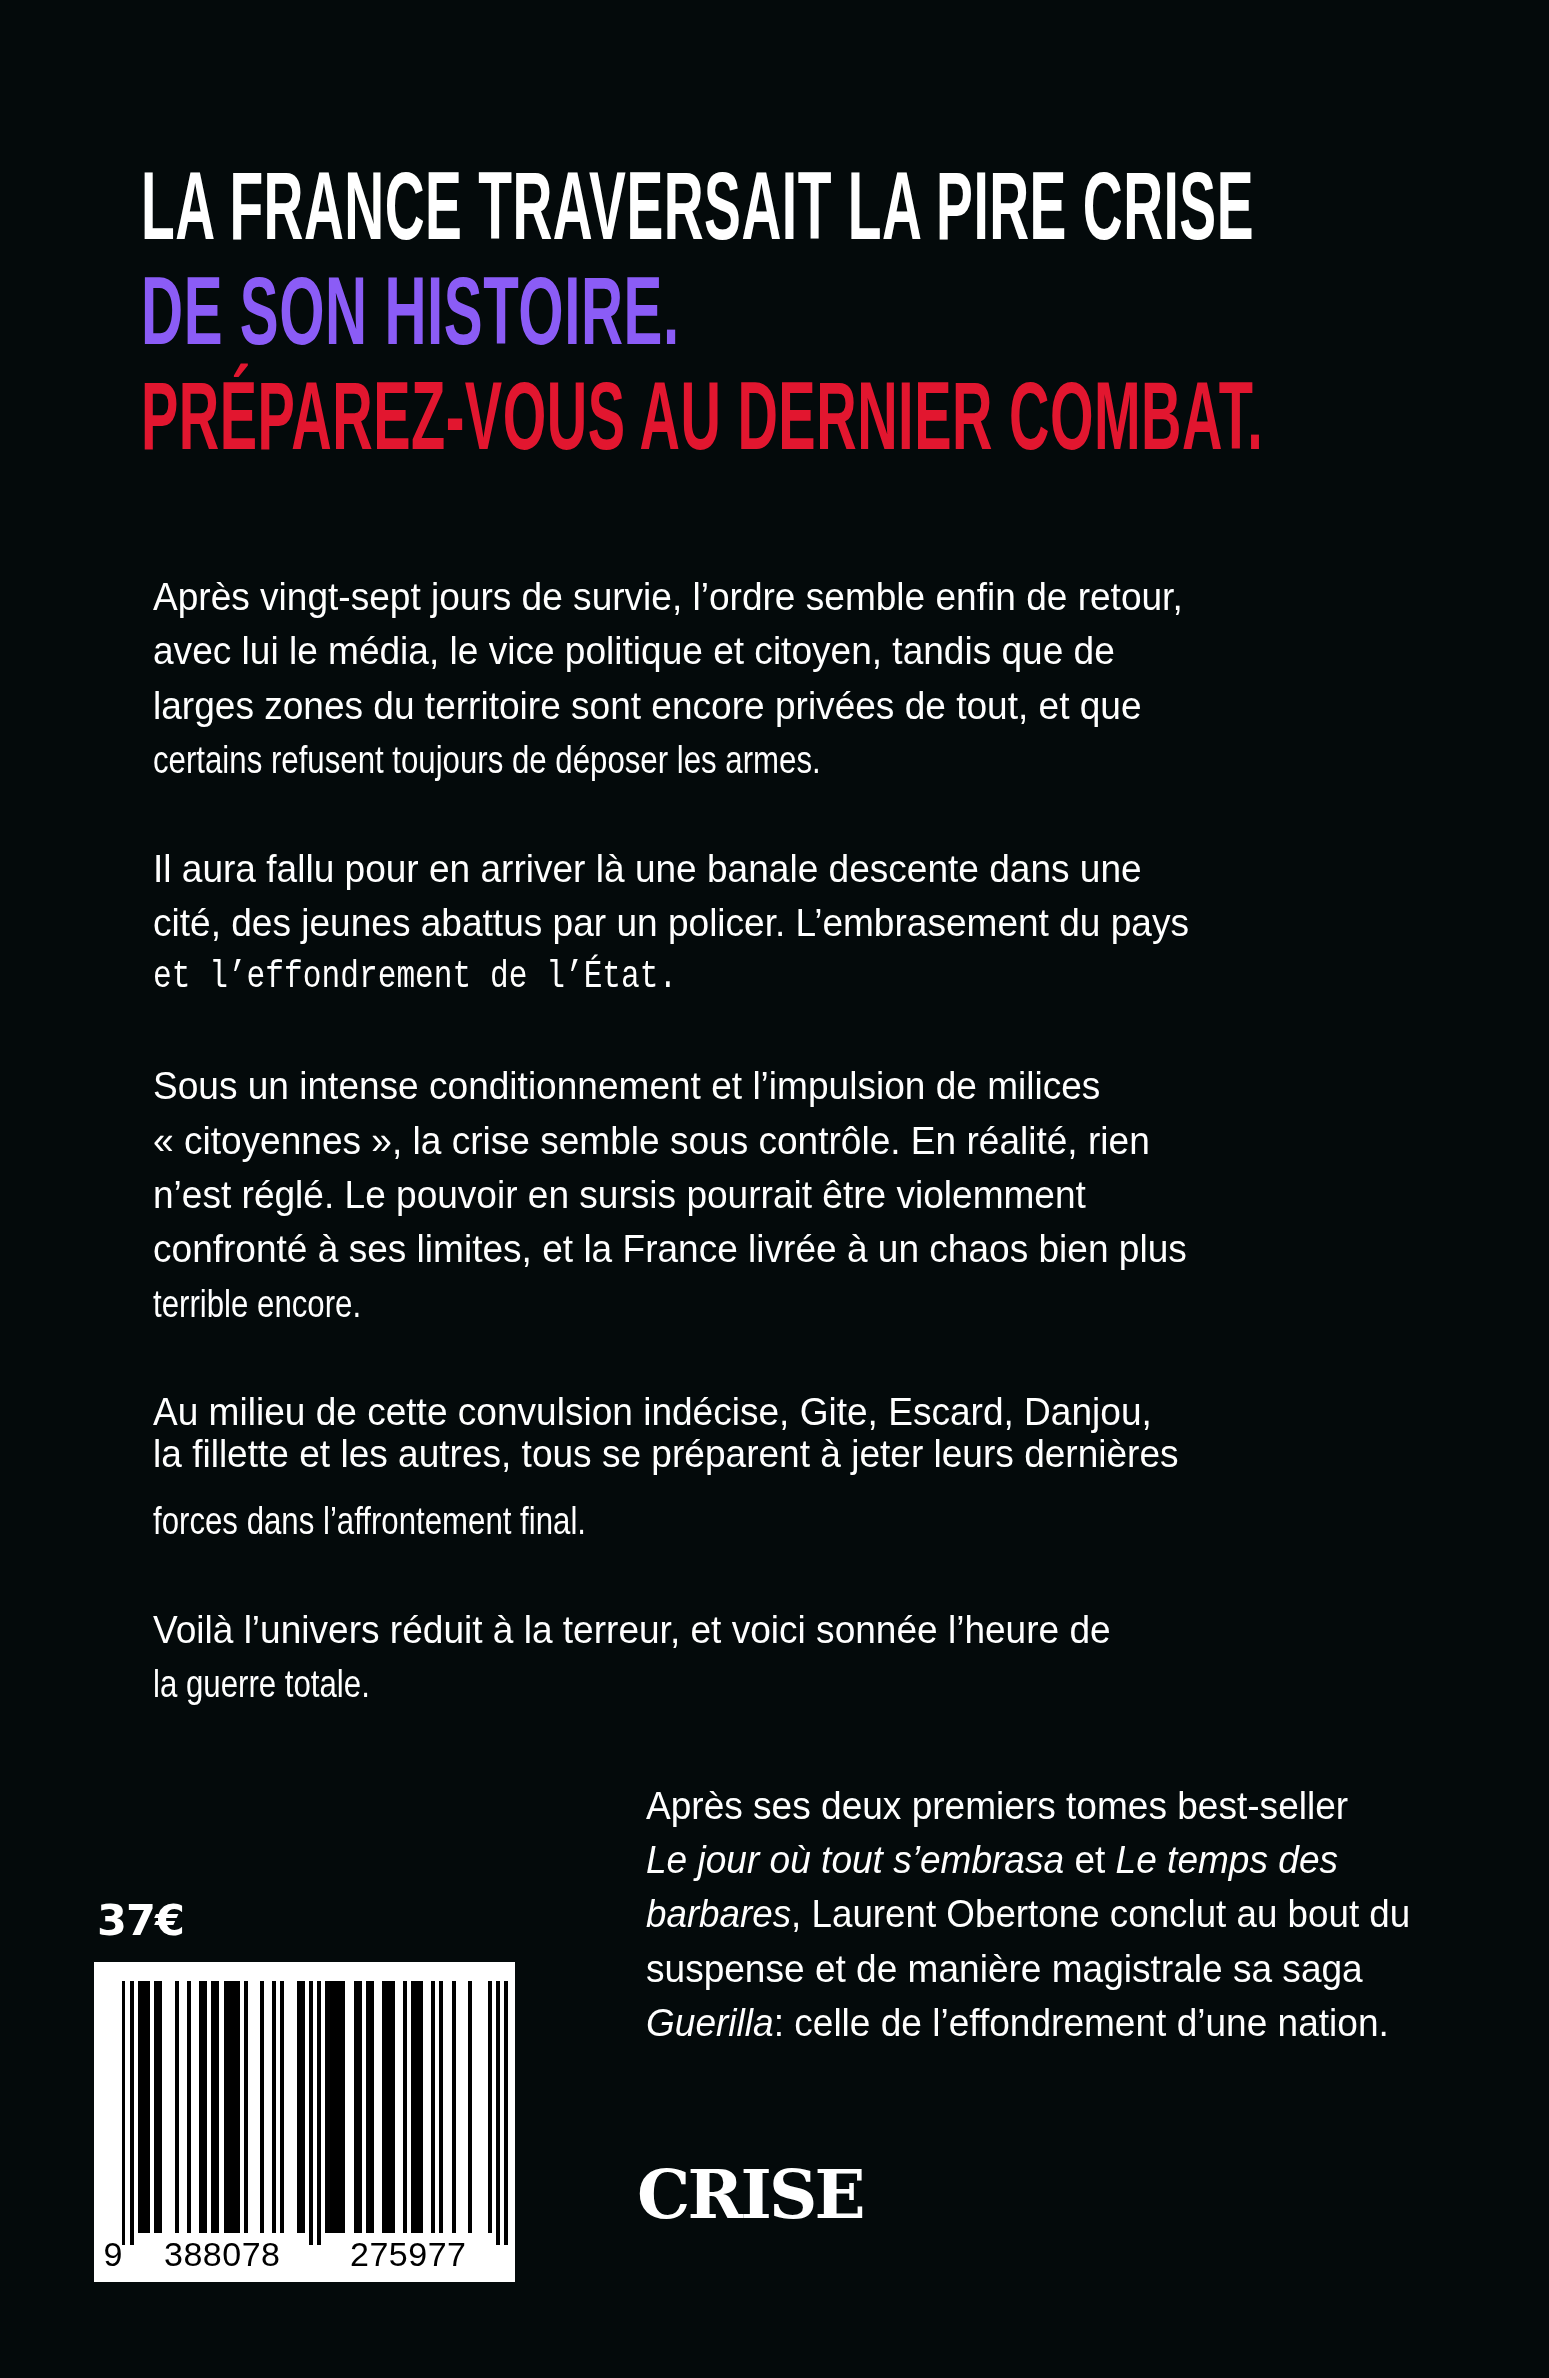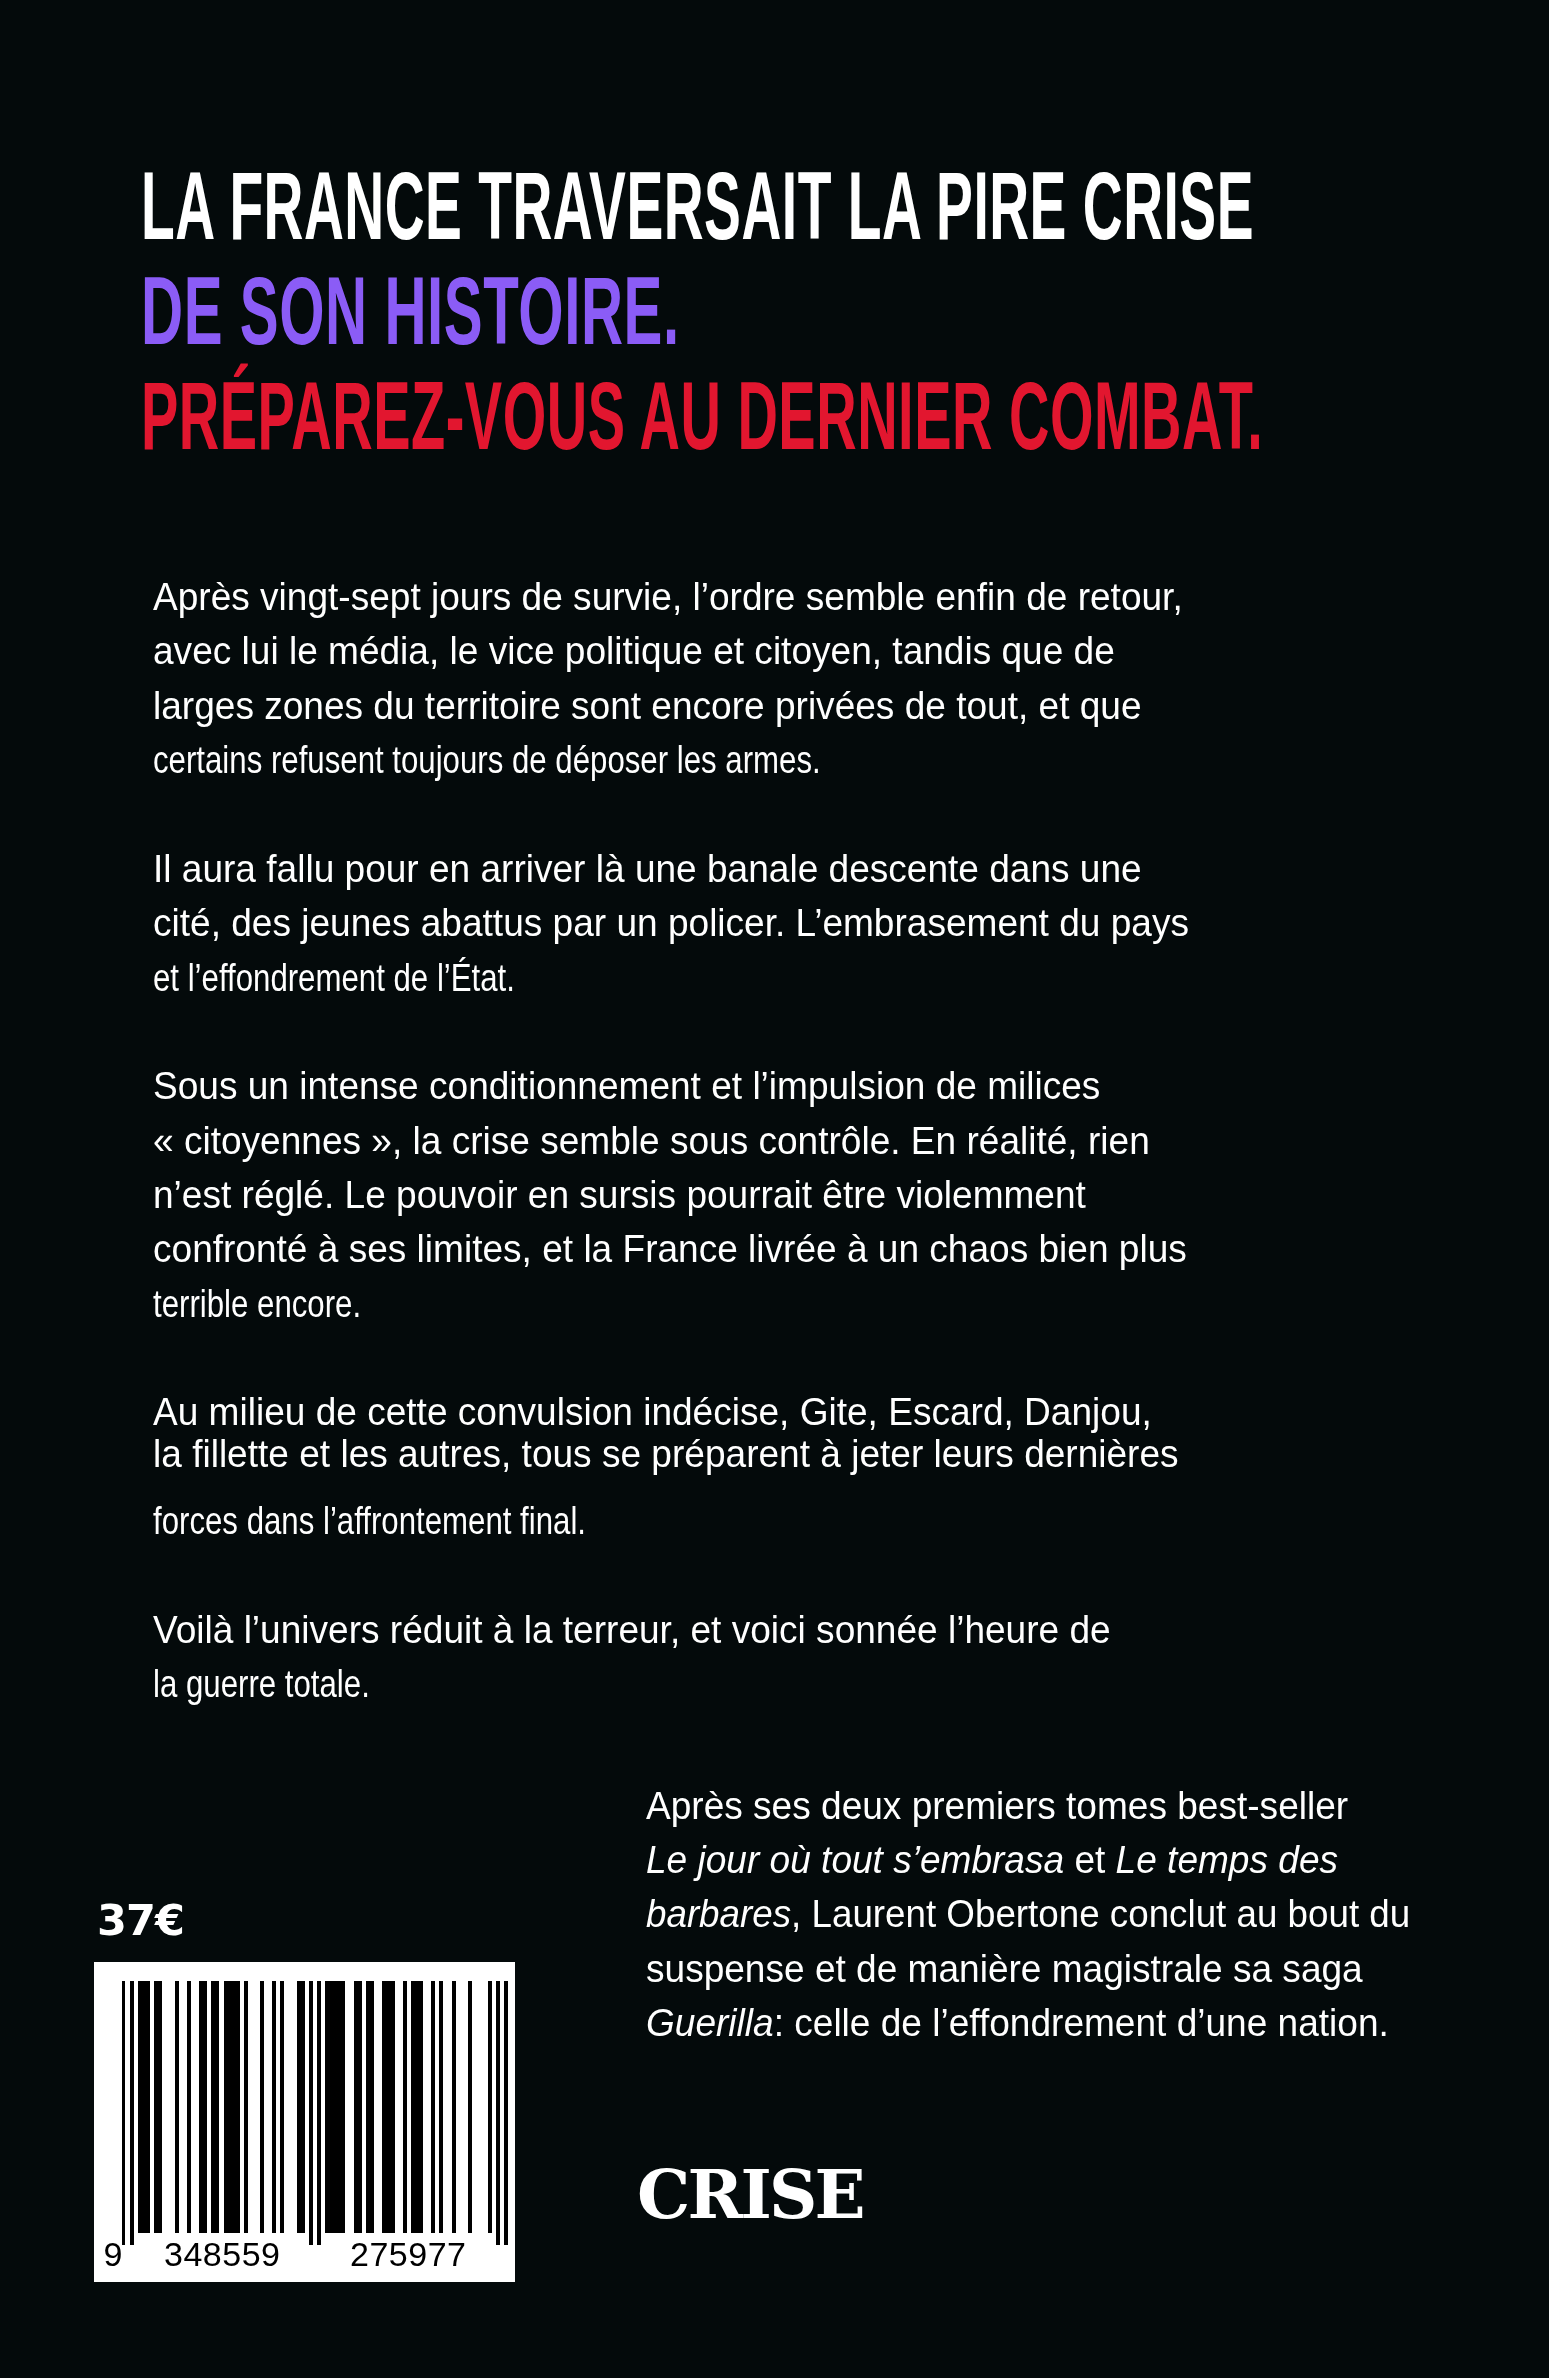--- a/index.html
+++ b/index.html
@@ -55,21 +55,21 @@
     </div>
   </div>
 
   <div id="synopsis">
       <div class="body-line" style="left: 141px; top: 577px;"><span class="fit" style="transform: scaleX(0.95);">Après vingt-sept jours de survie, l’ordre semble enfin de retour,</span></div>
       <div class="body-line" style="left: 141px; top: 631px;"><span class="fit" style="transform: scaleX(0.95);">avec lui le média, le vice politique et citoyen, tandis que de</span></div>
       <div class="body-line" style="left: 141px; top: 686px;"><span class="fit" style="transform: scaleX(0.95);">larges zones du territoire sont encore privées de tout, et que</span></div>
       <div class="body-line" style="left: 141px; top: 740px;"><span class="fit" style="transform: scaleX(0.8);">certains refusent toujours de déposer les armes.</span></div>
       <div class="body-line" style="left: 141px; top: 849px;"><span class="fit" style="transform: scaleX(0.95);">Il aura fallu pour en arriver là une banale descente dans une</span></div>
       <div class="body-line" style="left: 141px; top: 903px;"><span class="fit" style="transform: scaleX(0.95);">cité, des jeunes abattus par un policer. L’embrasement du pays</span></div>
-      <div class="body-line" style="left: 141px; top: 958px;"><span class="fit" style="transform: scaleX(0.8);">et l’effondrement de l’État.</span></div>
+      <div class="body-line" style="left: 141px; top: 958px; font-family: Liberation Mono, monospace;"><span class="fit" style="transform: scaleX(0.8);">et l’effondrement de l’État.</span></div>
       <div class="body-line" style="left: 141px; top: 1066px;"><span class="fit" style="transform: scaleX(0.95);">Sous un intense conditionnement et l’impulsion de milices</span></div>
       <div class="body-line" style="left: 141px; top: 1121px;"><span class="fit" style="transform: scaleX(0.95);">« citoyennes », la crise semble sous contrôle. En réalité, rien</span></div>
       <div class="body-line" style="left: 141px; top: 1175px;"><span class="fit" style="transform: scaleX(0.95);">n’est réglé. Le pouvoir en sursis pourrait être violemment</span></div>
       <div class="body-line" style="left: 141px; top: 1229px;"><span class="fit" style="transform: scaleX(0.95);">confronté à ses limites, et la France livrée à un chaos bien plus</span></div>
       <div class="body-line" style="left: 141px; top: 1284px;"><span class="fit" style="transform: scaleX(0.8);">terrible encore.</span></div>
       <div class="body-line" style="left: 141px; top: 1392px;"><span class="fit" style="transform: scaleX(0.95);">Au milieu de cette convulsion indécise, Gite, Escard, Danjou,</span></div>
       <div class="body-line" style="left: 141px; top: 1434px;"><span class="fit" style="transform: scaleX(0.95);">la fillette et les autres, tous se préparent à jeter leurs dernières</span></div>
       <div class="body-line" style="left: 141px; top: 1501px;"><span class="fit" style="transform: scaleX(0.8);">forces dans l’affrontement final.</span></div>
       <div class="body-line" style="left: 141px; top: 1610px;"><span class="fit" style="transform: scaleX(0.95);">Voilà l’univers réduit à la terreur, et voici sonnée l’heure de</span></div>
       <div class="body-line" style="left: 141px; top: 1664px;"><span class="fit" style="transform: scaleX(0.8);">la guerre totale.</span></div>
@@ -80,21 +80,21 @@
       <div class="body-line" style="left: 634px; top: 1840px;"><span class="fit" style="transform: scaleX(0.95);"><i>Le jour où tout s’embrasa</i><span> et </span><i>Le temps des</i></span></div>
       <div class="body-line" style="left: 634px; top: 1894px;"><span class="fit" style="transform: scaleX(0.942439);"><i>barbares</i><span>, Laurent Obertone conclut au bout du</span></span></div>
       <div class="body-line" style="left: 634px; top: 1949px;"><span class="fit" style="transform: scaleX(0.95);"><span>suspense et de manière magistrale sa saga</span></span></div>
       <div class="body-line" style="left: 634px; top: 2003px;"><span class="fit" style="transform: scaleX(0.95);"><i>Guerilla</i><span>: celle de l’effondrement d’une nation.</span></span></div>
     </div>
 
   <div class="price">37€</div>
 
   <div class="barcode-box" id="barcode">
     <span class="bc-digit" style="left:9.4px;">9</span>
-    <span class="bc-digit" style="left:70px;">348559</span>
+    <span class="bc-digit" style="left:70px;">388078</span>
     <span class="bc-digit" style="left:256px;">275977</span>
   <div class="bar guard" style="left: 28px; width: 3.3px;"></div>
       <div class="bar guard" style="left: 36px; width: 3.7px;"></div>
       <div class="bar" style="left: 44px; width: 12px;"></div>
       <div class="bar" style="left: 60px; width: 8.2px;"></div>
       <div class="bar" style="left: 81px; width: 3.7px;"></div>
       <div class="bar" style="left: 93px; width: 4px;"></div>
       <div class="bar" style="left: 105px; width: 8.2px;"></div>
       <div class="bar" style="left: 117px; width: 8.4px;"></div>
       <div class="bar" style="left: 130px; width: 16px;"></div>

